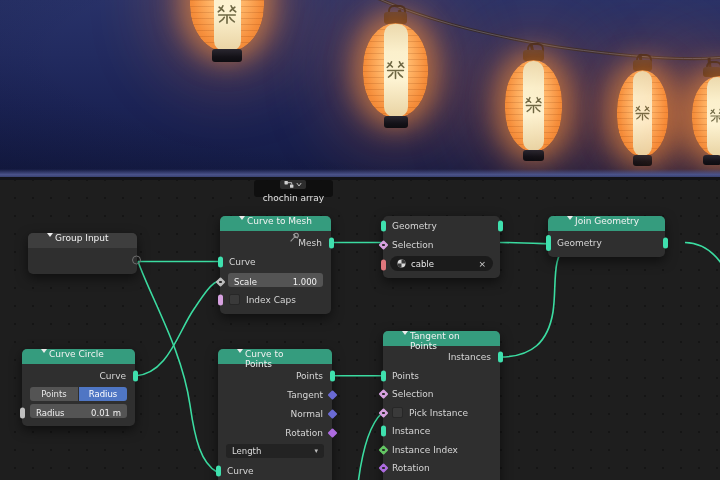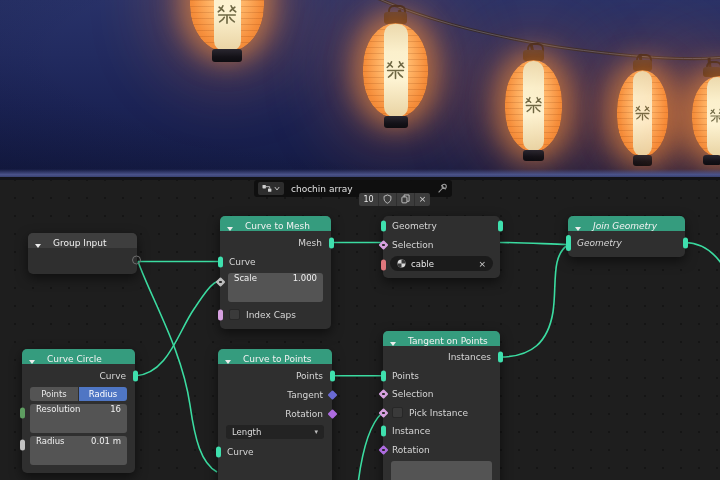--- a/index.html
+++ b/index.html
@@ -28,52 +28,52 @@
   .l-handle{position:absolute;border:2px solid #17151c;border-bottom:none;border-radius:6px 6px 0 0;background:transparent;}
   .kanji{display:block;}
 
   
   .editor{position:absolute;left:0;top:180px;width:720px;height:300px;background-color:#1e1e1e;
     background-image:radial-gradient(circle,#151515 1.1px,rgba(0,0,0,0) 1.4px);background-size:18px 18px;background-position:6px 9px;}
   .wires{position:absolute;left:0;top:0;z-index:1;pointer-events:none;}
 
   .node{position:absolute;z-index:2;background:#2f2f2f;border-radius:5px;
     box-shadow:0 4px 12px rgba(0,0,0,.55);font-size:9px;color:#d6d6d6;padding-bottom:5px;}
-  .node-header{height:15px;border-radius:5px 5px 0 0;display:flex;align-items:flex-end;gap:12px;
-    padding:0 7px;color:#f2f2f2;margin-bottom:2px;}
+  .node-header{height:15px;border-radius:5px 5px 0 0;display:flex;align-items:flex-start;gap:2px;
+    padding:0 19px;color:#f2f2f2;margin-bottom:2px;}
   .hdr-teal{background:#359c7e;}
   .hdr-gray{background:#3e3e3e;}
   .chev{width:0;height:0;border-left:3px solid transparent;border-right:3px solid transparent;border-top:4px solid #ececec;flex:0 0 auto;}
   .row{position:relative;height:19px;display:flex;align-items:center;padding:0 9px;}
   .row.h185{height:18.5px;}
   .row.out{justify-content:flex-end;}
   .lbl{white-space:nowrap;overflow:hidden;}
   .sock{position:absolute;top:50%;width:5px;height:11px;border-radius:3px;transform:translateY(-50%);z-index:3;}
   .sock.in{left:-2.5px;} .sock.out{right:-2.5px;}
   .sock.multi{height:16px;}
   .sock.diamond{width:7px;height:7px;border-radius:1px;transform:translateY(-50%) rotate(45deg);}
   .sock.diamond.in{left:-3.5px;} .sock.diamond.out{right:-3.5px;}
   .sock.virtual{width:7px;height:7px;border-radius:50%;background:transparent;border:1.5px solid #6e6e6e;right:-4px;}
   .frow{position:relative;}
-  .field{height:29px;margin:2px 8px 3px 8px;background:#545454;border-radius:3px;
-    display:flex;align-items:flex-start;justify-content:space-between;padding:0 6px;font-size:8.5px;color:#f0f0f0;}
+  .field{height:14px;margin:2px 8px 3px 8px;background:#545454;border-radius:3px;
+    display:flex;align-items:flex-end;justify-content:space-between;padding:0 6px;font-size:8.5px;color:#f0f0f0;}
   .seg{display:flex;height:14px;margin:2px 8px 3px 8px;border-radius:3px;overflow:hidden;gap:1px;}
   .seg>div{flex:1;display:flex;align-items:center;justify-content:center;background:#545454;font-size:8.5px;color:#e8e8e8;}
   .seg>.sel{background:#4f76c4;color:#fff;}
   .dropdown{height:14px;margin:2px 8px 3px 8px;background:#232323;border-radius:3px;
     display:flex;align-items:center;justify-content:space-between;padding:0 6px;font-size:8.5px;color:#dcdcdc;}
   .dd-chev{font-size:7px;color:#bdbdbd;}
   .matfield{height:15px;margin:2px 7px 2px 7px;background:#1b1b1b;border-radius:8px;
     display:flex;align-items:center;gap:5px;padding:0 7px;font-size:8.5px;color:#e6e6e6;}
   .matfield .x{margin-left:auto;color:#cfcfcf;font-size:9px;}
   .checkbox{width:9px;height:9px;background:#3a3a3a;border:1px solid #272727;border-radius:2px;margin-right:6px;flex:0 0 auto;}
 
   
   .idbar{position:absolute;left:254px;top:180px;height:17px;z-index:5;display:flex;align-items:center;gap:4px;
-    background:rgba(14,14,14,.93);border-radius:3px;padding:0 4px;}
+    background:rgba(14,14,14,.93);border-radius:3px;padding:0 4px;flex-direction:column;}
   .browse-btn{display:flex;align-items:center;gap:2px;background:#2d2d2d;border-radius:2px;height:13px;padding:0 4px;}
   .idname{font-size:9px;color:#e0e0e0;padding:0 3px;white-space:nowrap;}
   .idgroup{display:flex;align-items:stretch;background:#3c3c3c;border-radius:2px;height:13px;overflow:hidden;margin-top:21px;}
   .idgroup>*{display:flex;align-items:center;justify-content:center;padding:0 4px;border-right:1px solid #2e2e2e;}
   .idgroup>*:last-child{border-right:none;}
   .idusers{font-size:8px;color:#e8e8e8;}
   .idx{font-size:9px;color:#d0d0d0;}
   .pinwrap{display:flex;align-items:center;padding-left:3px;}
 </style>
 </head>
@@ -265,21 +265,21 @@
           <circle cx="4.5" cy="4.5" r="4" fill="#d8d8d8"></circle>
           <path d="M4.5,0.5 A4,4 0 0 1 8.5,4.5 L4.5,4.5 Z" fill="#3a3a3a"></path>
           <path d="M4.5,8.5 A4,4 0 0 1 0.5,4.5 L4.5,4.5 Z" fill="#3a3a3a"></path>
         </svg>
         <span>cable</span>
         <span class="x">×</span>
       </div>
     </div>
   </div>
 
-  <div class="node" style="left:568px;top:216px;width:117px;font-style:italic;">
+  <div class="node" style="left:548px;top:216px;width:117px;">
     <div class="node-header hdr-teal">
       <span class="chev"></span>
       <span>Join Geometry</span>
     </div>
     <div class="row">
       <span class="sock in multi" style="background:#3fe0ae"></span>
       <span class="lbl">Geometry</span>
       <span class="sock out" style="background:#3fe0ae"></span>
     </div>
   </div>
@@ -289,27 +289,20 @@
       <span class="chev"></span>
       <span>Curve Circle</span>
     </div>
     <div class="row out">
       <span class="lbl">Curve</span>
       <span class="sock out" style="background:#3fe0ae"></span>
     </div>
     <div class="seg">
       <div>Points</div>
       <div class="sel">Radius</div>
-    </div>
-    <div class="frow">
-      <span class="sock in" style="top:9px;background:#5e9e61"></span>
-      <div class="field">
-        <span>Resolution</span>
-        <span>16</span>
-      </div>
     </div>
     <div class="frow">
       <span class="sock in" style="top:9px;background:#c0c0c0"></span>
       <div class="field">
         <span>Radius</span>
         <span>0.01 m</span>
       </div>
     </div>
   </div>
 
@@ -320,20 +313,24 @@
     </div>
     <div class="row out">
       <span class="lbl">Points</span>
       <span class="sock out" style="background:#3fe0ae"></span>
     </div>
     <div class="row out">
       <span class="lbl">Tangent</span>
       <span class="sock diamond out" style="background:#6a6ad4"></span>
     </div>
     <div class="row out">
+      <span class="lbl">Normal</span>
+      <span class="sock diamond out" style="background:#6a6ad4"></span>
+    </div>
+    <div class="row out">
       <span class="lbl">Rotation</span>
       <span class="sock diamond out" style="background:#ad6be0"></span>
     </div>
     <div class="dropdown">
       <span>Length</span>
       <span class="dd-chev">▾</span>
     </div>
     <div class="row">
       <span class="sock in" style="background:#3fe0ae"></span>
       <span class="lbl">Curve</span>
@@ -360,19 +357,23 @@
     <div class="row h185">
       <span class="sock diamond in" style="background:radial-gradient(circle,#2a2a2a 0 1.1px,#d7a1e0 1.2px)"></span>
       <span class="checkbox"></span>
       <span class="lbl">Pick Instance</span>
     </div>
     <div class="row h185">
       <span class="sock in" style="background:#3fe0ae"></span>
       <span class="lbl">Instance</span>
     </div>
     <div class="row h185">
+      <span class="sock diamond in" style="background:radial-gradient(circle,#2a2a2a 0 1.1px,#63c663 1.2px)"></span>
+      <span class="lbl">Instance Index</span>
+    </div>
+    <div class="row h185">
       <span class="sock diamond in" style="background:radial-gradient(circle,#2a2a2a 0 1.1px,#ad6be0 1.2px)"></span>
       <span class="lbl">Rotation</span>
     </div>
     <div class="field"></div>
   </div>
 
 </div>
 
 </body></html>

